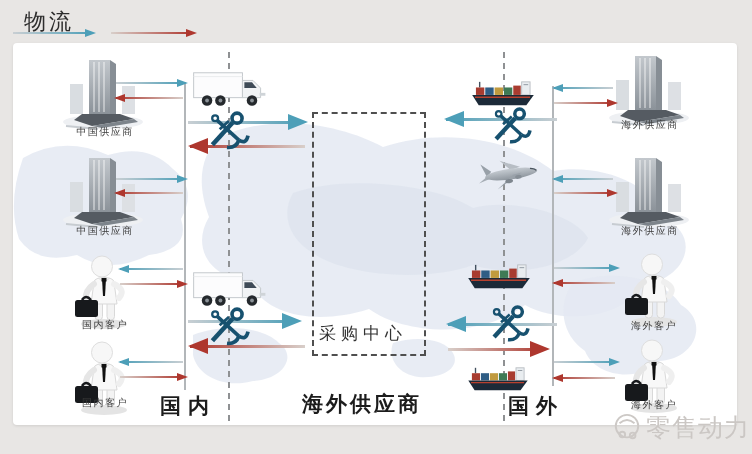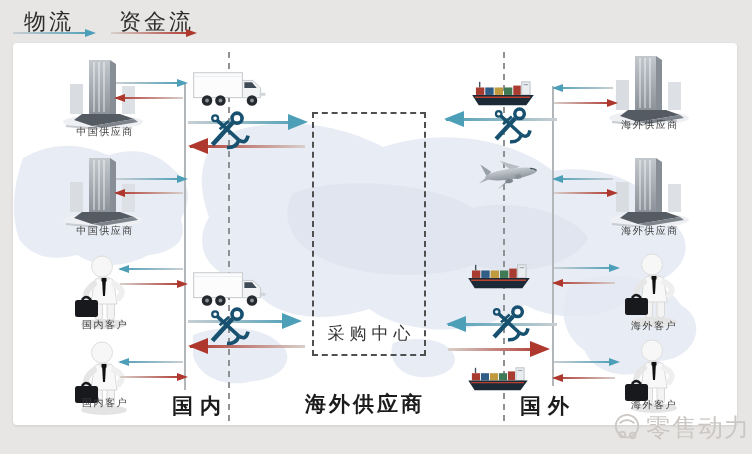--- a/index.html
+++ b/index.html
@@ -28,25 +28,25 @@
   .arrow.left::after{left:-2px;border-width:4.5px 11px 4.5px 0;border-right-color:var(--c);margin-top:-4.5px;}
   .arrow.red{--c:#ae372e;--g:#d8cfca;}
   .arrow.big{height:18px;}
   .arrow.big::before{height:3px;margin-top:-1.5px;}
   .arrow.big.right::after{border-width:8px 0 8px 20px;border-left-color:var(--c);margin-top:-8px;}
   .arrow.big.left::after{border-width:8px 20px 8px 0;border-right-color:var(--c);margin-top:-8px;}
   
   .vline{width:1.5px;background:#b2b6b9;}
   .vdash{width:2px;background:repeating-linear-gradient(to bottom,#8f9193 0 6px,transparent 6px 11px);}
   
-  .center-box{border:2px dashed #4f4f4f;display:flex;align-items:flex-end;justify-content:center;}
+  .center-box{border:2px dashed #4f4f4f;display:flex;align-items:flex-end;justify-content:flex-start;}
   .center-box-label{font-size:17px;letter-spacing:5px;color:#333;padding-bottom:9px;padding-left:5px;}
   
   .node-label{font-size:10px;letter-spacing:1.5px;color:#3d3d3d;text-align:center;width:132px;}
-  .zone-label{font-size:21px;font-weight:bold;color:#1c1c1c;text-align:center;}
+  .zone-label{font-size:21px;font-weight:bold;color:#1c1c1c;}
   
   .watermark-text{font-size:25px;color:#cbc7c4;letter-spacing:1px;}
   .icon{display:block;}
 </style>
 </head>
 <body>
 
 <svg width="0" height="0" style="position:absolute" aria-hidden="true">
   <defs>
     <linearGradient id="gTower" x1="0" y1="0" x2="0" y2="1">
@@ -148,21 +148,20 @@
         <circle cx="22" cy="25" r="3"></circle>
         <path d="M8,12 q8,-7 16,0"></path>
       </g>
     </symbol>
   </defs>
 </svg>
 
 <div class="abs" style="left:0;top:0;width:260px;height:42px;">
   <span class="abs legend-label" style="left:24px;top:7px;">物流</span>
   <div class="arrow right" style="left:13px;top:28px;width:81px;"></div>
-  <span class="abs legend-label" style="left:119px;top:7px;">资金流</span>
   <div class="arrow red right" style="left:111px;top:28px;width:84px;"></div>
 </div>
 
 <div class="abs panel"></div>
 <svg class="abs map" viewBox="0 0 724 382">
   <g fill="#e4e9f2" fill-opacity="0.85">
     <path d="M10,115 Q50,92 95,112 Q135,100 160,126 Q185,146 168,176 Q178,206 136,212 Q96,232 64,212 Q24,222 6,196 Q-6,160 10,115 Z"></path>
     <path d="M205,95 C260,68 330,82 370,104 C430,84 500,96 540,128 C590,120 640,142 652,176 C690,194 672,238 628,242 C612,276 548,282 512,262 C468,296 392,292 356,266 C300,284 248,270 238,238 C196,236 178,204 196,174 C182,136 190,112 205,95 Z"></path>
     <path d="M560,240 C600,224 652,236 668,262 C696,278 684,316 646,318 C626,340 582,334 572,308 C548,292 544,260 560,240 Z"></path>
     <path d="M180,292 C210,280 250,284 266,300 C284,312 272,336 240,338 C210,346 184,332 180,312 Z"></path>

